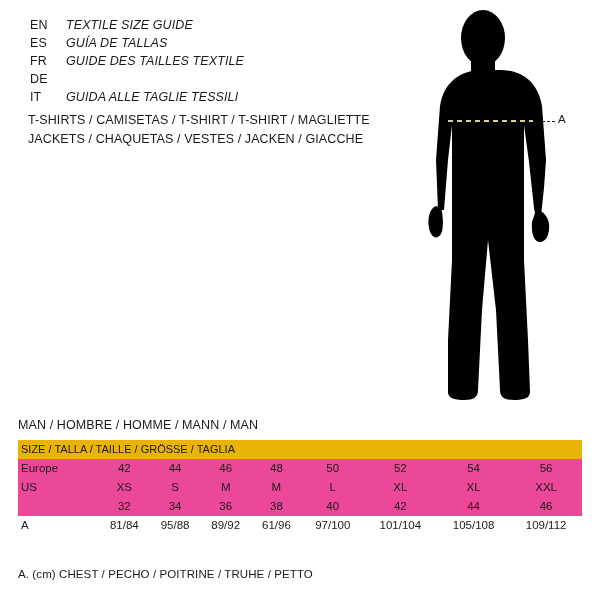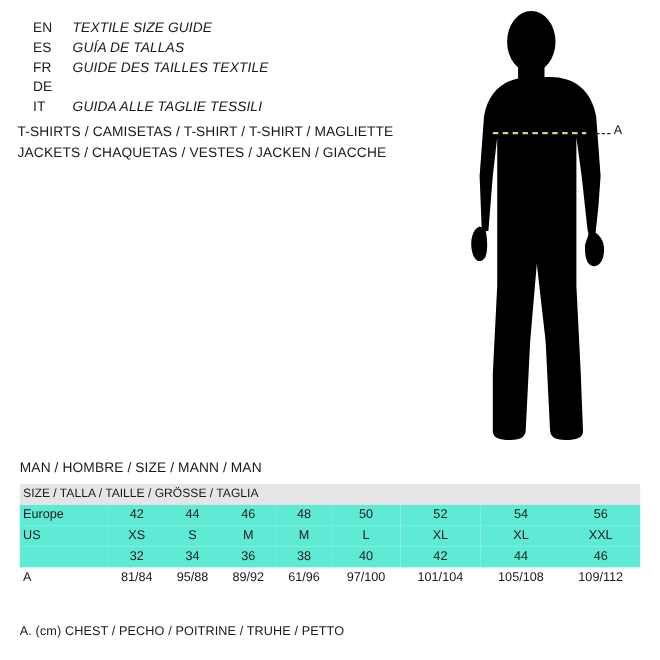--- a/index.html
+++ b/index.html
@@ -40,21 +40,21 @@
     flex: 0 0 36px;
   }
   .lang-text {
     flex: 1 1 auto;
     font-style: italic;
   }
 
   
   .cat-block {
     position: absolute;
-    left: 16px;
+    left: 28px;
     top: 111px;
     width: 400px;
   }
   .cat-line {
     font-size: 12.5px;
     line-height: 19px;
     height: 19px;
     letter-spacing: .1px;
   }
 
@@ -107,25 +107,25 @@
     line-height: 19px;
     text-align: center;
     white-space: nowrap;
   }
   table.size-table td.rowhead {
     text-align: left;
     padding-left: 3px;
     width: 78px;
   }
   tr.r-head td {
-    background: #e5e5e5;
+    background: #eab308;
     font-size: 11px;
   }
   tr.r-band td {
-    background: #5eead4;
+    background: #ec4899;
   }
   tr.r-white td {
     background: #ffffff;
   }
 
   .footnote {
     position: absolute;
     left: 18px;
     top: 568px;
     font-size: 11.5px;
@@ -204,21 +204,21 @@
       <path d="M128 200 C 134 200, 140 206, 141 214 C 142 224, 138 232, 132 232 C 126 232, 123 224, 124 212 Z" fill="#000000"></path>
 
       <path d="M28 196 C 22 198, 19 208, 21 218 C 23 228, 29 230, 33 224 C 36 218, 35 204, 33 198 Z" fill="#000000"></path>
 
       <line x1="40" y1="111" x2="125" y2="111" stroke="#d8cf8a" stroke-width="2" stroke-dasharray="5,4"></line>
     </svg>
     <div class="dash-lead"></div>
     <div class="measure-label">A</div>
   </div>
 
-  <div class="man-title">MAN / HOMBRE / SIZE / MANN / MAN</div>
+  <div class="man-title">MAN / HOMBRE / HOMME / MANN / MAN</div>
 
   <table class="size-table">
     <tbody>
       <tr class="r-head">
         <td class="rowhead" colspan="9">SIZE / TALLA / TAILLE / GRÖSSE / TAGLIA</td>
       </tr>
 
       <tr class="r-band">
         <td class="rowhead">Europe</td>
         <td>42</td>

